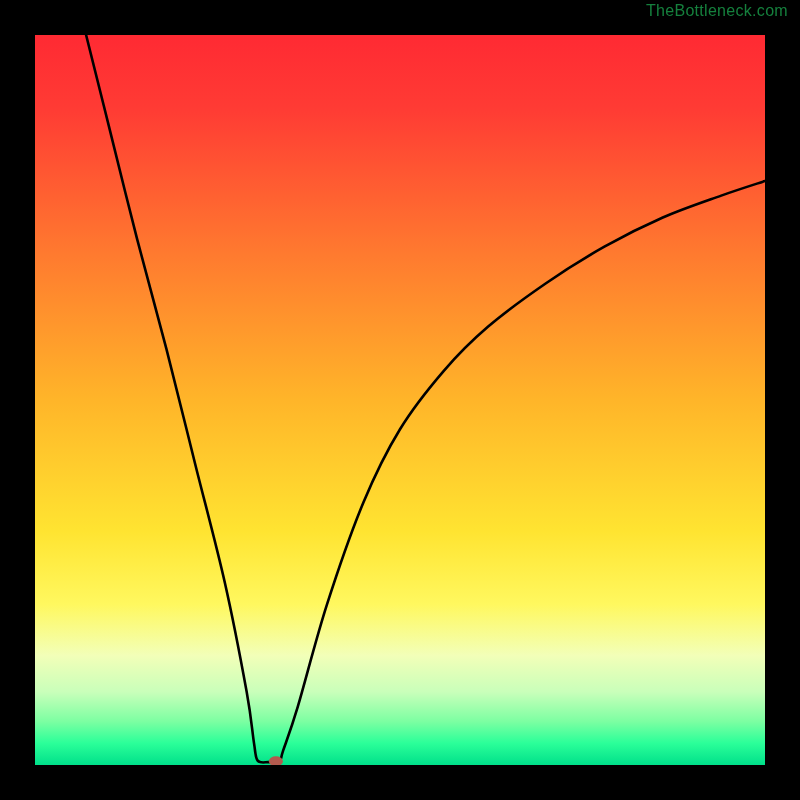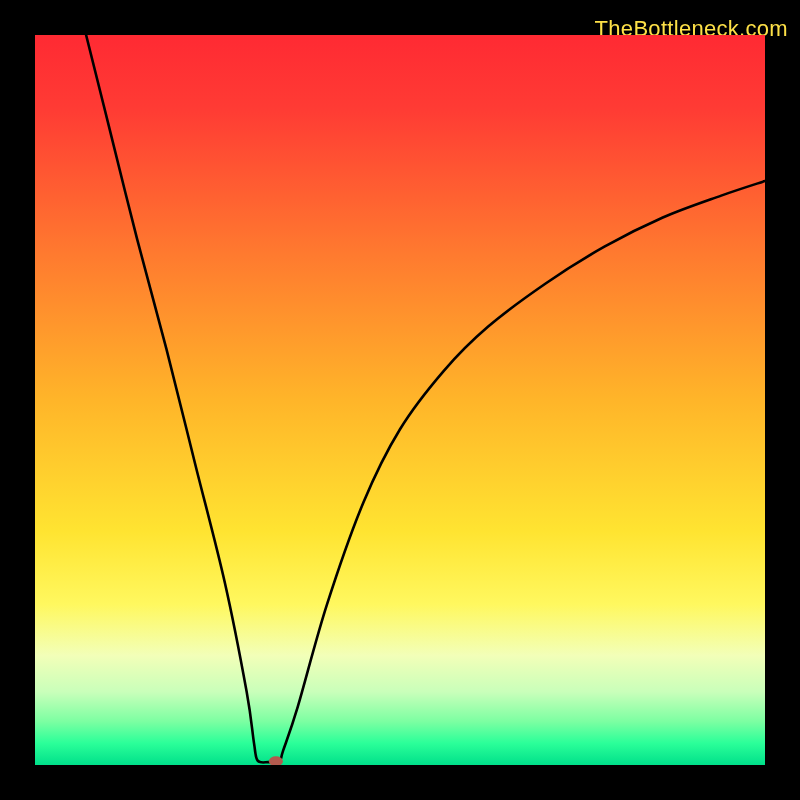--- a/index.html
+++ b/index.html
@@ -27,24 +27,24 @@
     height: 730px;
     overflow: hidden;
   }
   svg.plot {
     display: block;
     width: 730px;
     height: 730px;
   }
   .watermark {
     position: absolute;
-    top: 16px;
+    top: 2px;
     right: 12px;
-    color: #fde047;
-    font-size: 22px;
+    color: #15803d;
+    font-size: 16px;
     font-weight: 500;
     letter-spacing: 0.3px;
     user-select: none;
   }
 </style>
 </head>
 <body>
 
 <div class="frame">
 

